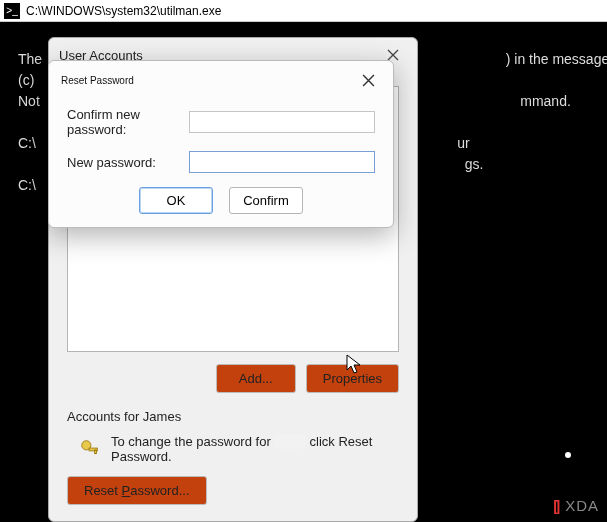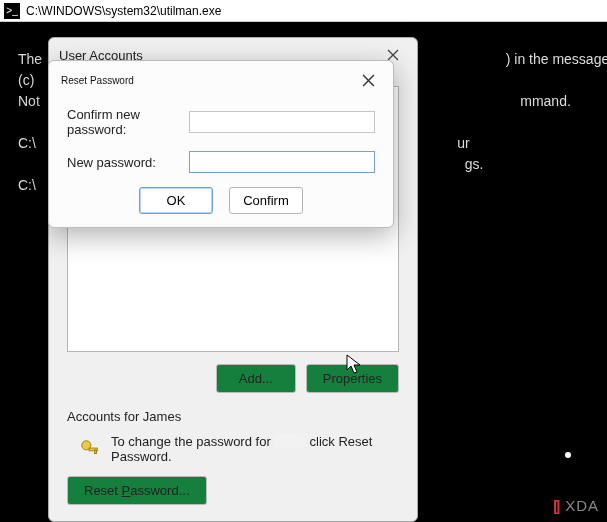--- a/index.html
+++ b/index.html
@@ -29,21 +29,21 @@
     padding: 6px 10px; font-size: 13px; color: #222;
   }
   .ua-close { width: 28px; height: 22px; display:flex; align-items:center; justify-content:center; color:#333; font-size:14px; cursor:pointer; border-radius:3px;}
   .ua-body { padding: 10px 16px 16px 16px; display:flex; flex-direction:column; height: calc(100% - 34px); }
   
   .listbox {
     background: #fff; border: 1px solid #b5b5b5; height: 280px; margin: 4px 2px 8px 2px;
   }
   .btn-row { display:flex; gap:10px; justify-content:flex-end; padding: 4px 2px 10px 2px; }
   .btn {
-    background: #15803d; border: 1px solid #bbb; border-radius: 3px;
+    background: #c2410c; border: 1px solid #bbb; border-radius: 3px;
     padding: 6px 16px; font-size: 13px; color:#222; cursor:pointer; min-width:80px; text-align:center;
   }
   
   .section-label { font-size: 13px; color:#222; margin: 6px 2px 8px 2px; }
   .pw-row { display:flex; align-items:center; gap:10px; padding: 2px 2px 12px 14px; }
   .key-icon { width:22px; height:22px; }
   .pw-text { font-size: 13px; color:#222; }
   .reset-row { display:flex; justify-content:flex-start; padding: 0 2px; }
   
   

